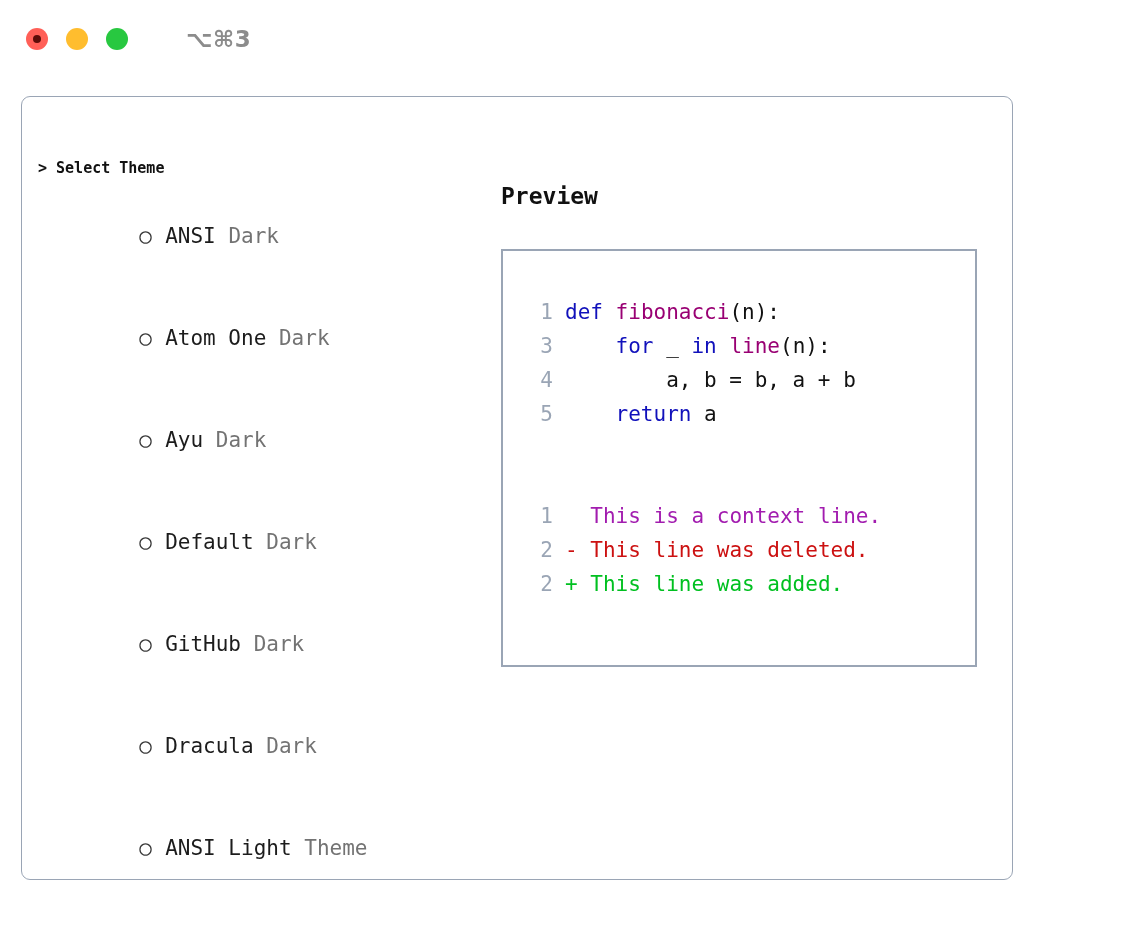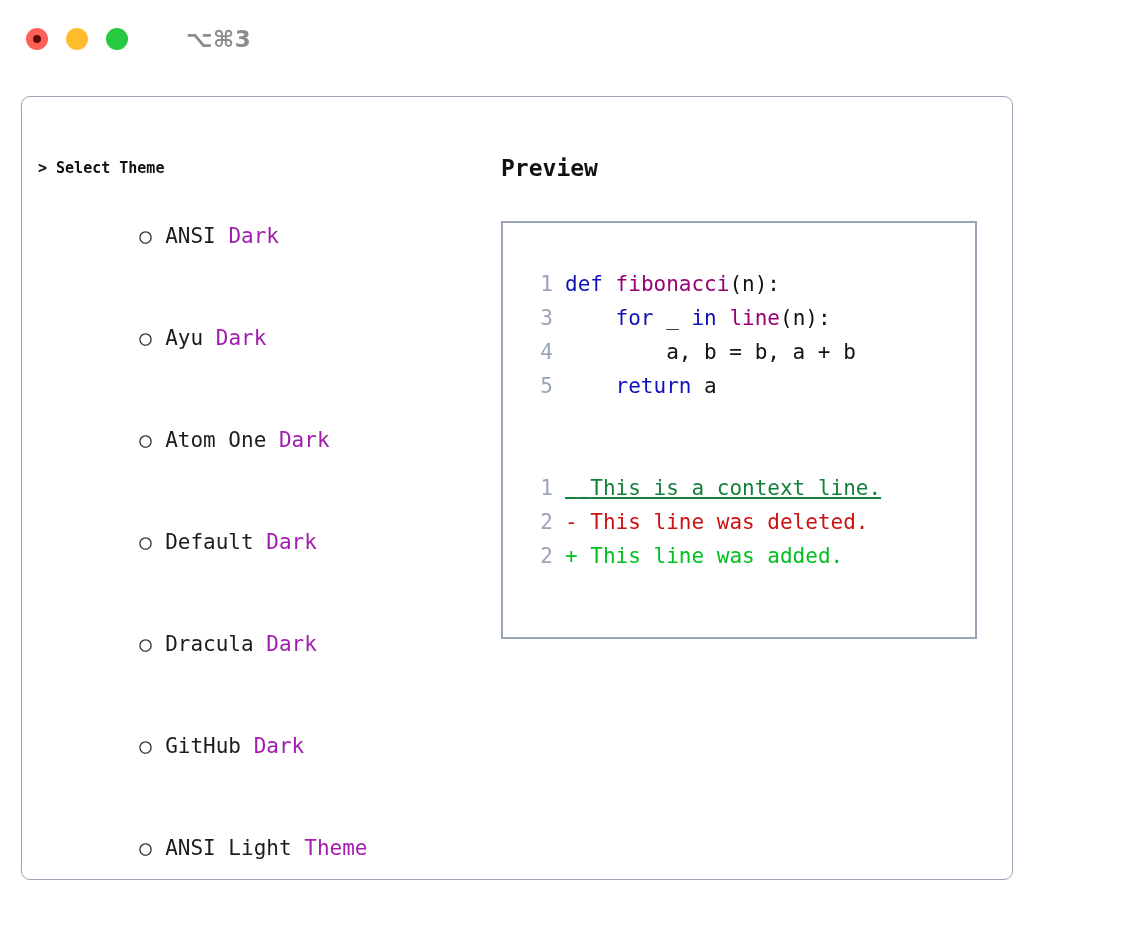--- a/index.html
+++ b/index.html
@@ -98,35 +98,36 @@
     color: #1c1c1c;
     white-space: pre;
     display: block;
   }
   .marker {
     display: inline-block;
     width: 26px;
     color: #3b3b3b;
   }
   .badge {
-    color: #a21caf;
+    color: #737373;
   }
 
   
   .right-col {
     position: absolute;
     left: 479px;
     top: 54px;
     width: 490px;
   }
   .preview-title {
     font-size: 23px;
     font-weight: bold;
     color: #111111;
     line-height: 34px;
+    margin-top: 28px;
   }
   .preview-box {
     margin-top: 36px;
     width: 476px;
     height: 418px;
     border: 2px solid #9aa5b5;
     box-sizing: border-box;
     background: #ffffff;
     padding: 44px 0 0 20px;
   }
@@ -140,21 +141,21 @@
     width: 30px;
     text-align: right;
     color: #9aa5b5;
     margin-right: 12px;
   }
   .kw   { color: #1111bb; }
   .fn   { color: #990073; }
   .num  { color: #0b7a7a; }
   .pl   { color: #111111; }
   .spacer-line { height: 34px; }
-  .diff-ctx { color: #15803d; text-decoration: underline; }
+  .diff-ctx { color: #a21caf; }
   .diff-del { color: #cc1111; }
   .diff-add { color: #00c020; }
 </style>
 </head>
 <body>
 
 <div class="titlebar">
   <div class="dots">
     <span class="dot red"></span>
     <span class="dot yellow"></span>
@@ -166,33 +167,33 @@
 <div class="window">
   <div class="cols">
 
     <div class="left-col">
       <div class="section-title">&gt; Select Theme</div>
 
       <div class="opt">
         <span class="marker">○</span><span class="opt-label">ANSI</span><span class="badge"> <span>Dark</span></span>
       </div>
       <div class="opt">
+        <span class="marker">○</span><span class="opt-label">Atom One</span><span class="badge"> <span>Dark</span></span>
+      </div>
+      <div class="opt">
         <span class="marker">○</span><span class="opt-label">Ayu</span><span class="badge"> <span>Dark</span></span>
       </div>
       <div class="opt">
-        <span class="marker">○</span><span class="opt-label">Atom One</span><span class="badge"> <span>Dark</span></span>
-      </div>
-      <div class="opt">
         <span class="marker">○</span><span class="opt-label">Default</span><span class="badge"> <span>Dark</span></span>
       </div>
       <div class="opt">
+        <span class="marker">○</span><span class="opt-label">GitHub</span><span class="badge"> <span>Dark</span></span>
+      </div>
+      <div class="opt">
         <span class="marker">○</span><span class="opt-label">Dracula</span><span class="badge"> <span>Dark</span></span>
-      </div>
-      <div class="opt">
-        <span class="marker">○</span><span class="opt-label">GitHub</span><span class="badge"> <span>Dark</span></span>
       </div>
       <div class="opt">
         <span class="marker">○</span><span class="opt-label">ANSI Light</span><span class="badge"> <span>Theme</span></span>
       </div>
       <div class="opt">
         <span class="marker">○</span>
       </div>
 
     </div>
 

